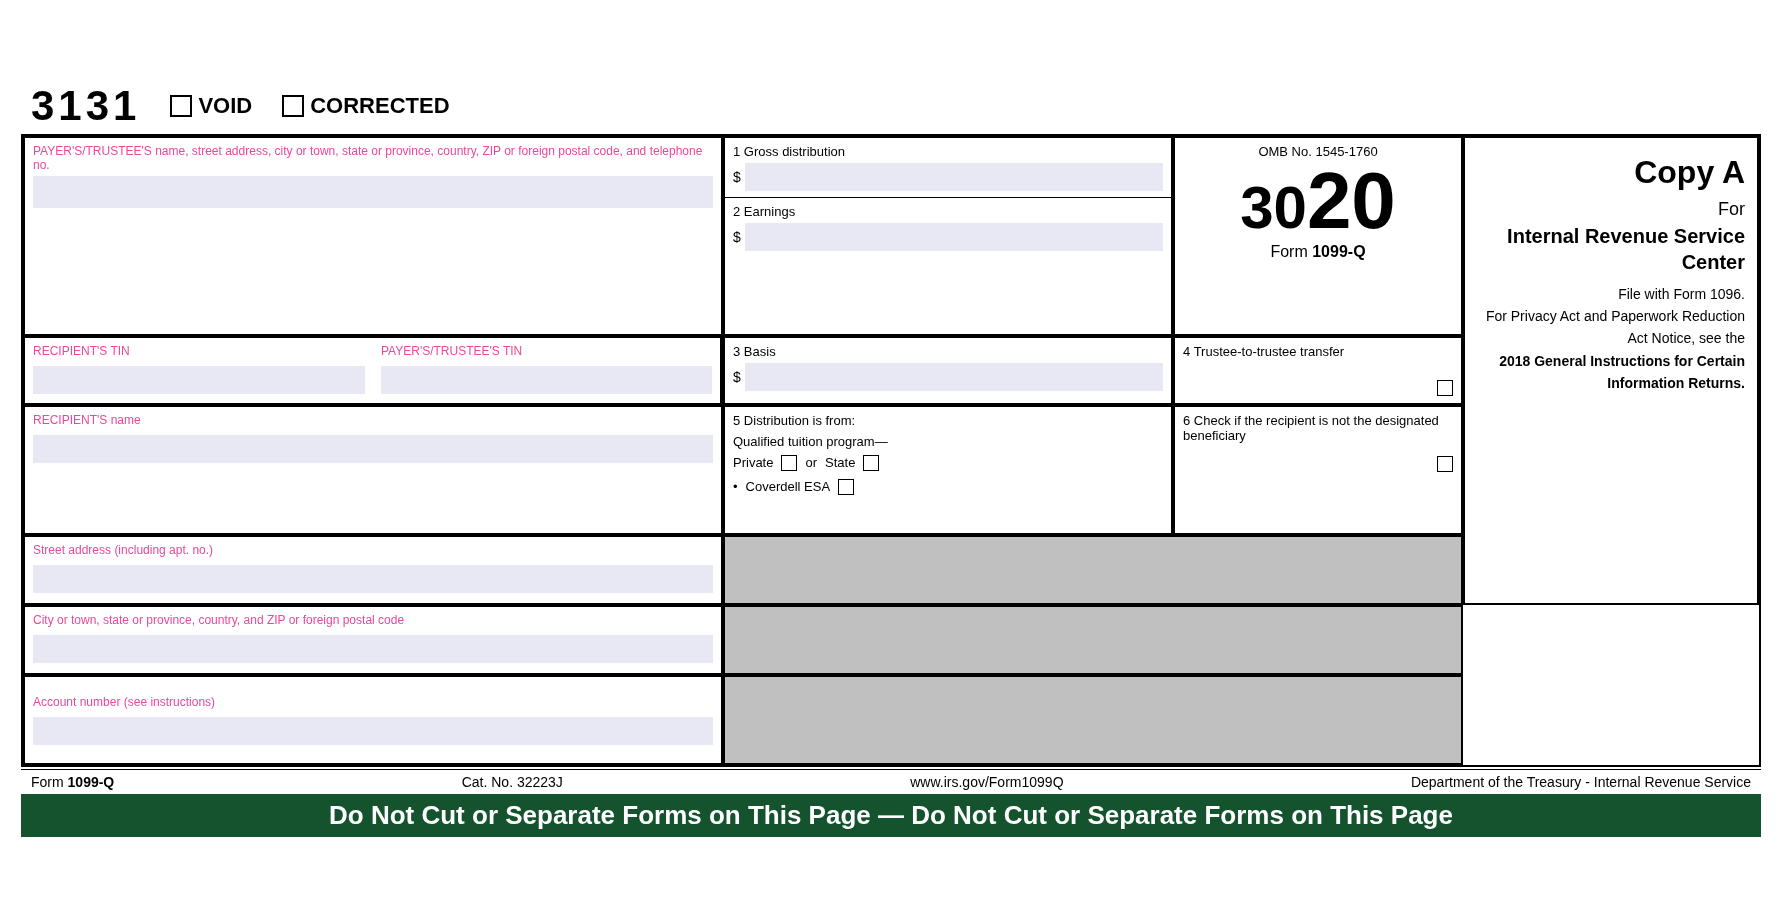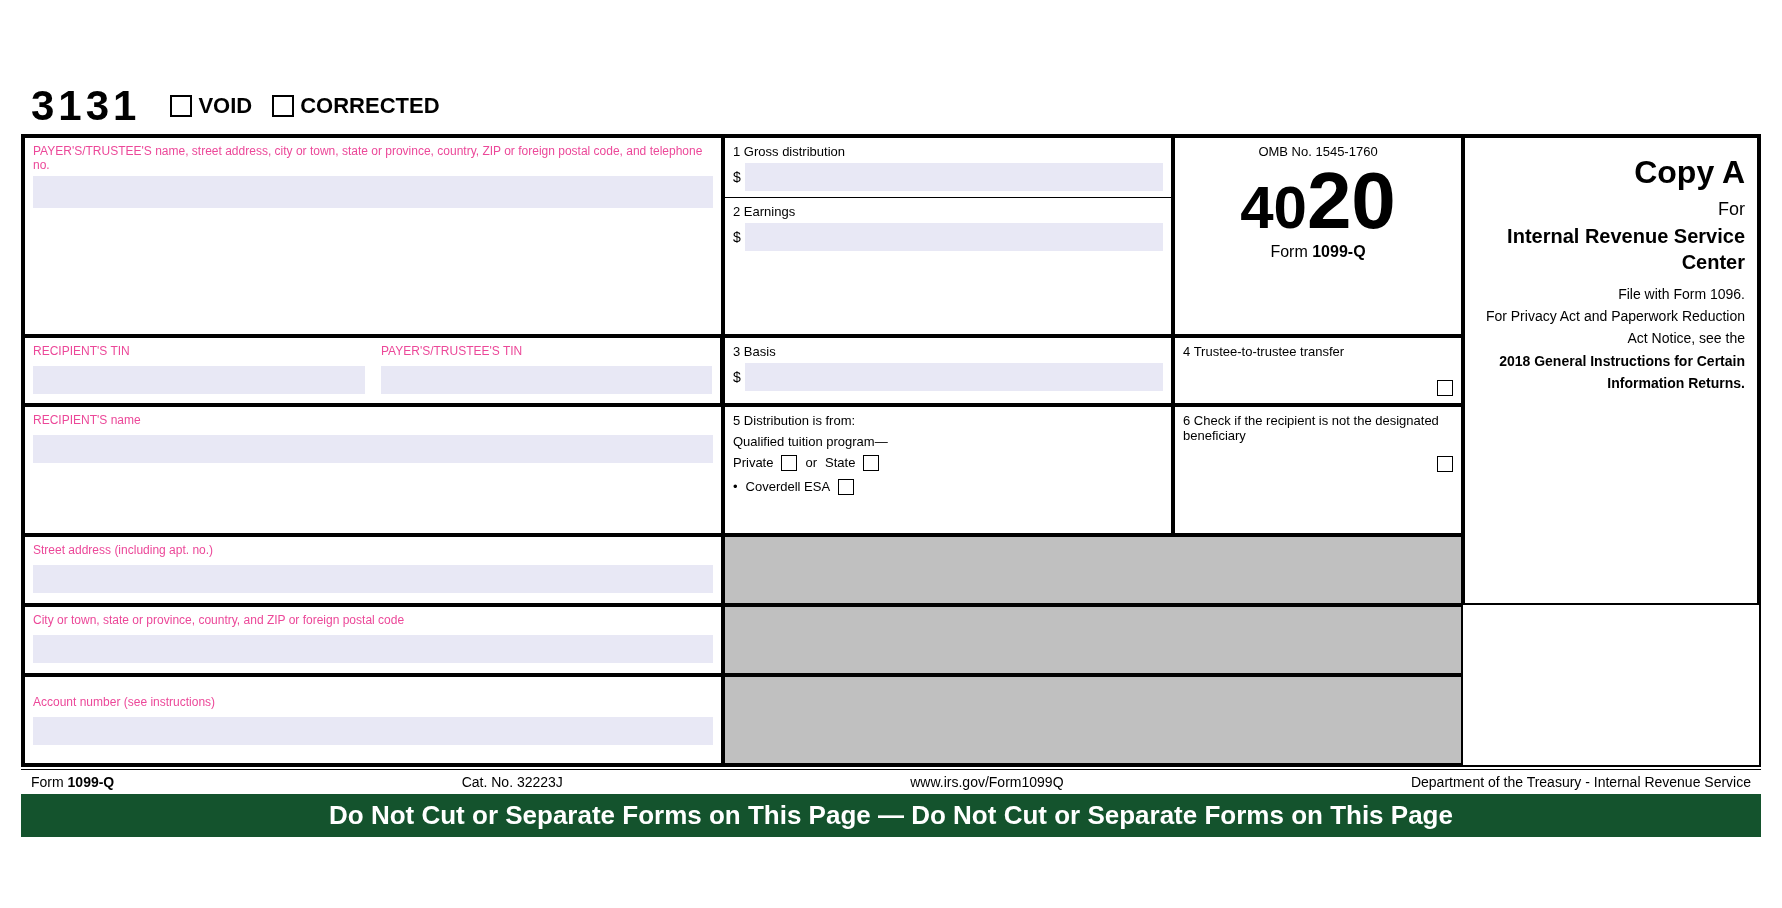--- a/index.html
+++ b/index.html
@@ -26,21 +26,21 @@
       margin-bottom: 4px;
       padding-left: 10px;
     }
     .form-number {
       font-size: 42px;
       font-weight: bold;
       letter-spacing: 4px;
     }
     .void-corrected {
       display: flex;
-      gap: 20px;
+      gap: 30px;
       align-items: center;
     }
     .checkbox-label {
       display: flex;
       align-items: center;
       gap: 6px;
       font-size: 22px;
       font-weight: bold;
     }
     .checkbox-box {
@@ -201,21 +201,21 @@
         <div class="dollar-input">
           <span class="dollar-sign">$</span>
           <div class="input-line"></div>
         </div>
       </div>
     </div>
 
     <div class="omb-cell">
       <div class="omb-number">OMB No. 1545-1760</div>
       <div class="year-display">
-        <span><span style="font-size:60px;font-weight:bold;">40</span><span style="font-size:80px;font-weight:bold;">20</span></span>
+        <span><span style="font-size:60px;font-weight:bold;">30</span><span style="font-size:80px;font-weight:bold;">20</span></span>
       </div>
       <div>
         <span>Form</span>
         <strong>1099-Q</strong>
       </div>
     </div>
 
     <div class="copy-a-cell">
       <div class="copy-a-title">Copy A</div>
       <div class="copy-a-sub">For</div>

